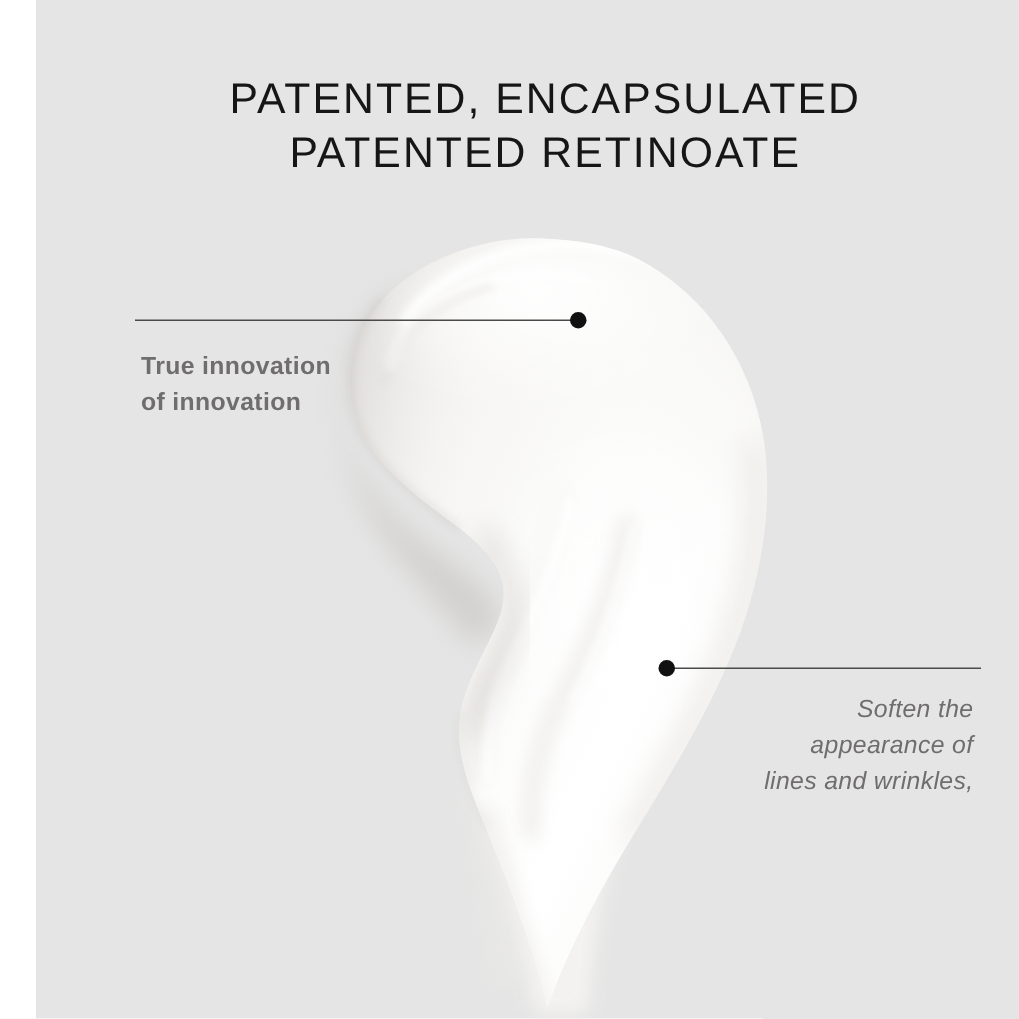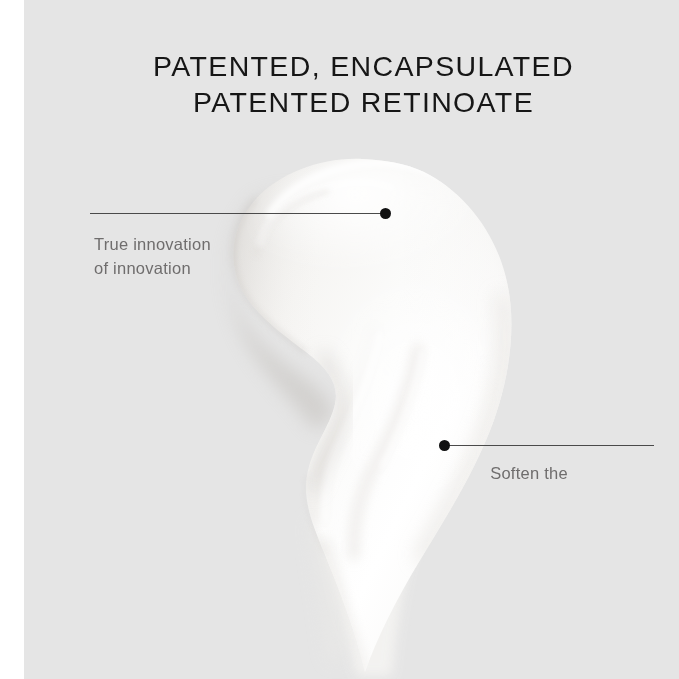--- a/index.html
+++ b/index.html
@@ -83,26 +83,26 @@
     line-height: 24px;
     color: #6f6d6d;
     letter-spacing: 0.25px;
     white-space: nowrap;
     z-index: 6;
   }
 
   
   #callout-left-line  { left: 66px;  top: 213px; width: 298px; }
   #callout-left-dot   { left: 356px; top: 208px; }
-  #callout-left-text  { left: 70px;  top: 232px; text-align: left; }
+  #callout-left-text  { left: 70px;  top: 232px; text-align: left; font-weight: bold; }
 
   
   #callout-right-line { left: 421px; top: 445px; width: 209px; }
   #callout-right-dot  { left: 415px; top: 440px; }
-  #callout-right-text { left: 385px; top: 461px; width: 240px; text-align: center; }
+  #callout-right-text { left: 385px; top: 461px; width: 240px; text-align: right; font-style: italic; }
 </style>
 </head>
 <body>
 
 <div class="canvas">
 
   <div class="swatch-wrap">
     <svg viewBox="0 0 679 679" xmlns="http://www.w3.org/2000/svg" aria-hidden="true">
       <defs>
 
@@ -266,16 +266,18 @@
       <div>True innovation</div>
       <div>of innovation</div>
     </div>
   </div>
 
   <div class="callout">
     <div class="leader-line" id="callout-right-line"></div>
     <div class="leader-dot" id="callout-right-dot"></div>
     <div class="callout-text" id="callout-right-text">
       <div>Soften the</div>
+      <div>appearance of</div>
+      <div>lines and wrinkles,</div>
     </div>
   </div>
 
 </div>
 
 </body></html>

